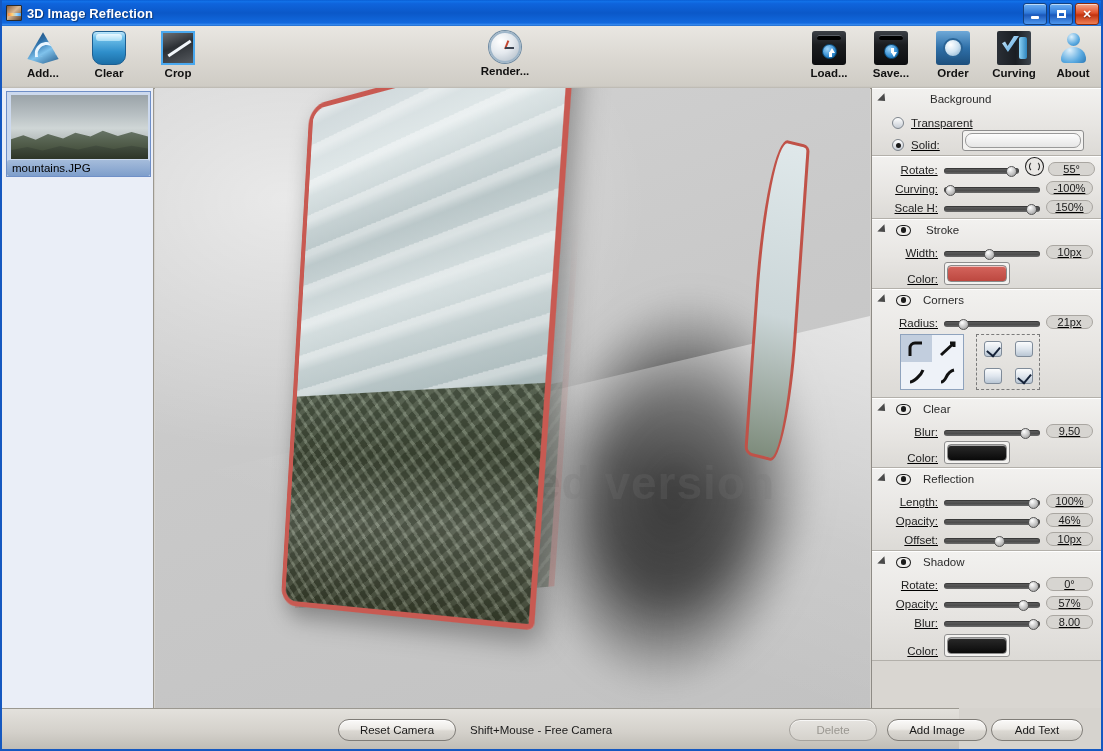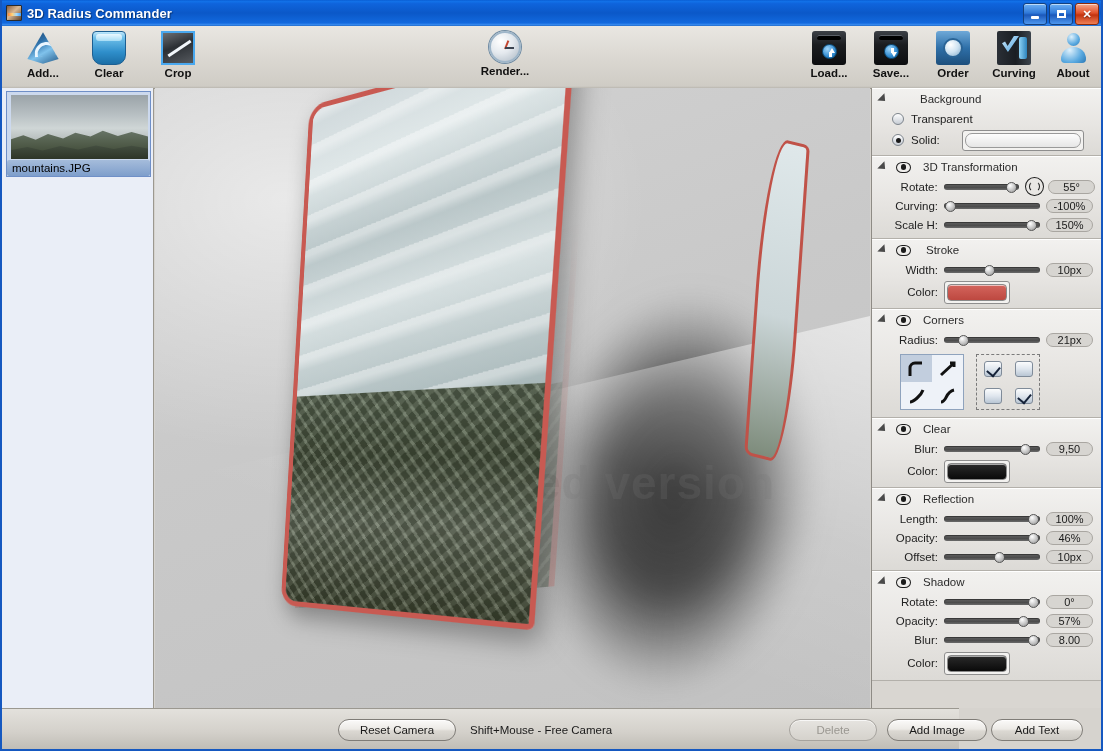--- a/index.html
+++ b/index.html
@@ -193,21 +193,21 @@
     background:linear-gradient(180deg,#f2f1ef 0%,#e7e5e2 55%,#dcdad6 100%);
     border-bottom:1px solid #b3b0aa;border-top:1px solid #ffffff;
   }
   .sec-head{height:20px;display:flex;align-items:center;padding-left:8px;gap:6px;}
   .tri{width:0;height:0;border-left:6px solid #4a4a4a;border-top:5px solid transparent;border-bottom:5px solid transparent;
        transform:rotate(45deg);}
   .eye{width:15px;height:11px;position:relative;}
   .eye:before{content:"";position:absolute;inset:0;border:1.6px solid #1c1c1c;border-radius:50% 50% 50% 50%/60% 60% 60% 60%;box-sizing:border-box;}
   .eye:after{content:"";position:absolute;left:4.6px;top:2.6px;width:5.8px;height:5.8px;border-radius:50%;background:#1c1c1c;}
   .sec-title{font-size:11.5px;color:#2b2b2b;}
-  .row{height:19px;display:flex;align-items:center;padding:0 6px 0 0;}
+  .row{height:19px;display:flex;align-items:flex-end;padding:0 6px 0 0;text-decoration:underline;}
   .rlabel{width:66px;text-align:right;font-size:11.5px;color:#222;padding-right:6px;}
 
   .slider{position:relative;width:96px;height:10px;margin-right:6px;}
   .slider .track{position:absolute;left:0;right:0;top:2px;height:6px;border-radius:3px;
      background:linear-gradient(180deg,#6e6e6e,#4a4a4a 55%,#6a6a6a);box-shadow:inset 0 1px 1px rgba(0,0,0,.5);}
   .slider .thumb{position:absolute;top:0;width:11px;height:11px;border-radius:50%;
      background:radial-gradient(circle at 35% 30%,#ffffff,#c3c3c3 55%,#8d8d8d);
      border:1px solid #555;box-sizing:border-box;}
   .valbox{width:47px;height:14px;border-radius:7px;background:#d7d5d1;border:1px solid #a9a6a1;
      box-sizing:border-box;display:flex;align-items:center;justify-content:center;
@@ -259,21 +259,21 @@
   .frame-edge{position:absolute;inset:0;border:2px solid #1558c0;box-sizing:border-box;pointer-events:none;}
   .frame-edge.top{border-top:none;}
 </style>
 </head>
 <body>
 
 <div id="app">
 
   <div class="titlebar">
     <div class="tb-icon"></div>
-    <div class="tb-title">3D Radius Commander</div>
+    <div class="tb-title">3D Image Reflection</div>
     <div class="tb-btns">
       <div class="tb-btn min">
           <i class="g"></i>
         </div>
       <div class="tb-btn max">
           <i class="g"></i>
         </div>
       <div class="tb-btn close">
           <span class="g">✕</span>
         </div>
@@ -356,42 +356,37 @@
         <div class="ground"></div>
       </div>
     </div>
   </div>
 
   <div class="props">
 
     <div class="section">
       <div class="sec-head">
         <span class="tri"></span>
-        <span class="sec-title" style="margin-left:28px">Background</span>
+        <span class="sec-title" style="margin-left:38px">Background</span>
       </div>
       <div class="row" style="height:20px;padding-left:20px">
         <span class="radio"></span>
         <span style="font-size:11.5px;margin-left:7px;color:#222">Transparent</span>
       </div>
       <div class="row" style="height:22px;padding-left:20px">
         <span class="radio on"></span>
         <span style="font-size:11.5px;margin-left:7px;color:#222">Solid:</span>
         <span class="swatchframe" style="margin-left:22px">
           <span class="whiteswatch" style="display:block"></span>
         </span>
       </div>
       <div style="height:4px"></div>
     </div>
 
     <div class="section">
-      <div class="sec-head">
-        <span class="tri"></span>
-        <span class="eye" style="margin-left:4px"></span>
-        <span class="sec-title" style="margin-left:6px">3D Transformation</span>
-      </div>
       <div class="row">
         <span class="rlabel">Rotate:</span>
         <span class="slider" style="width:76px">
           <span class="track"></span>
             <span class="thumb" style="left:62px"></span>
         </span>
         <span class="rotbtn"></span>
         <span class="valbox">55°</span>
       </div>
       <div class="row">

